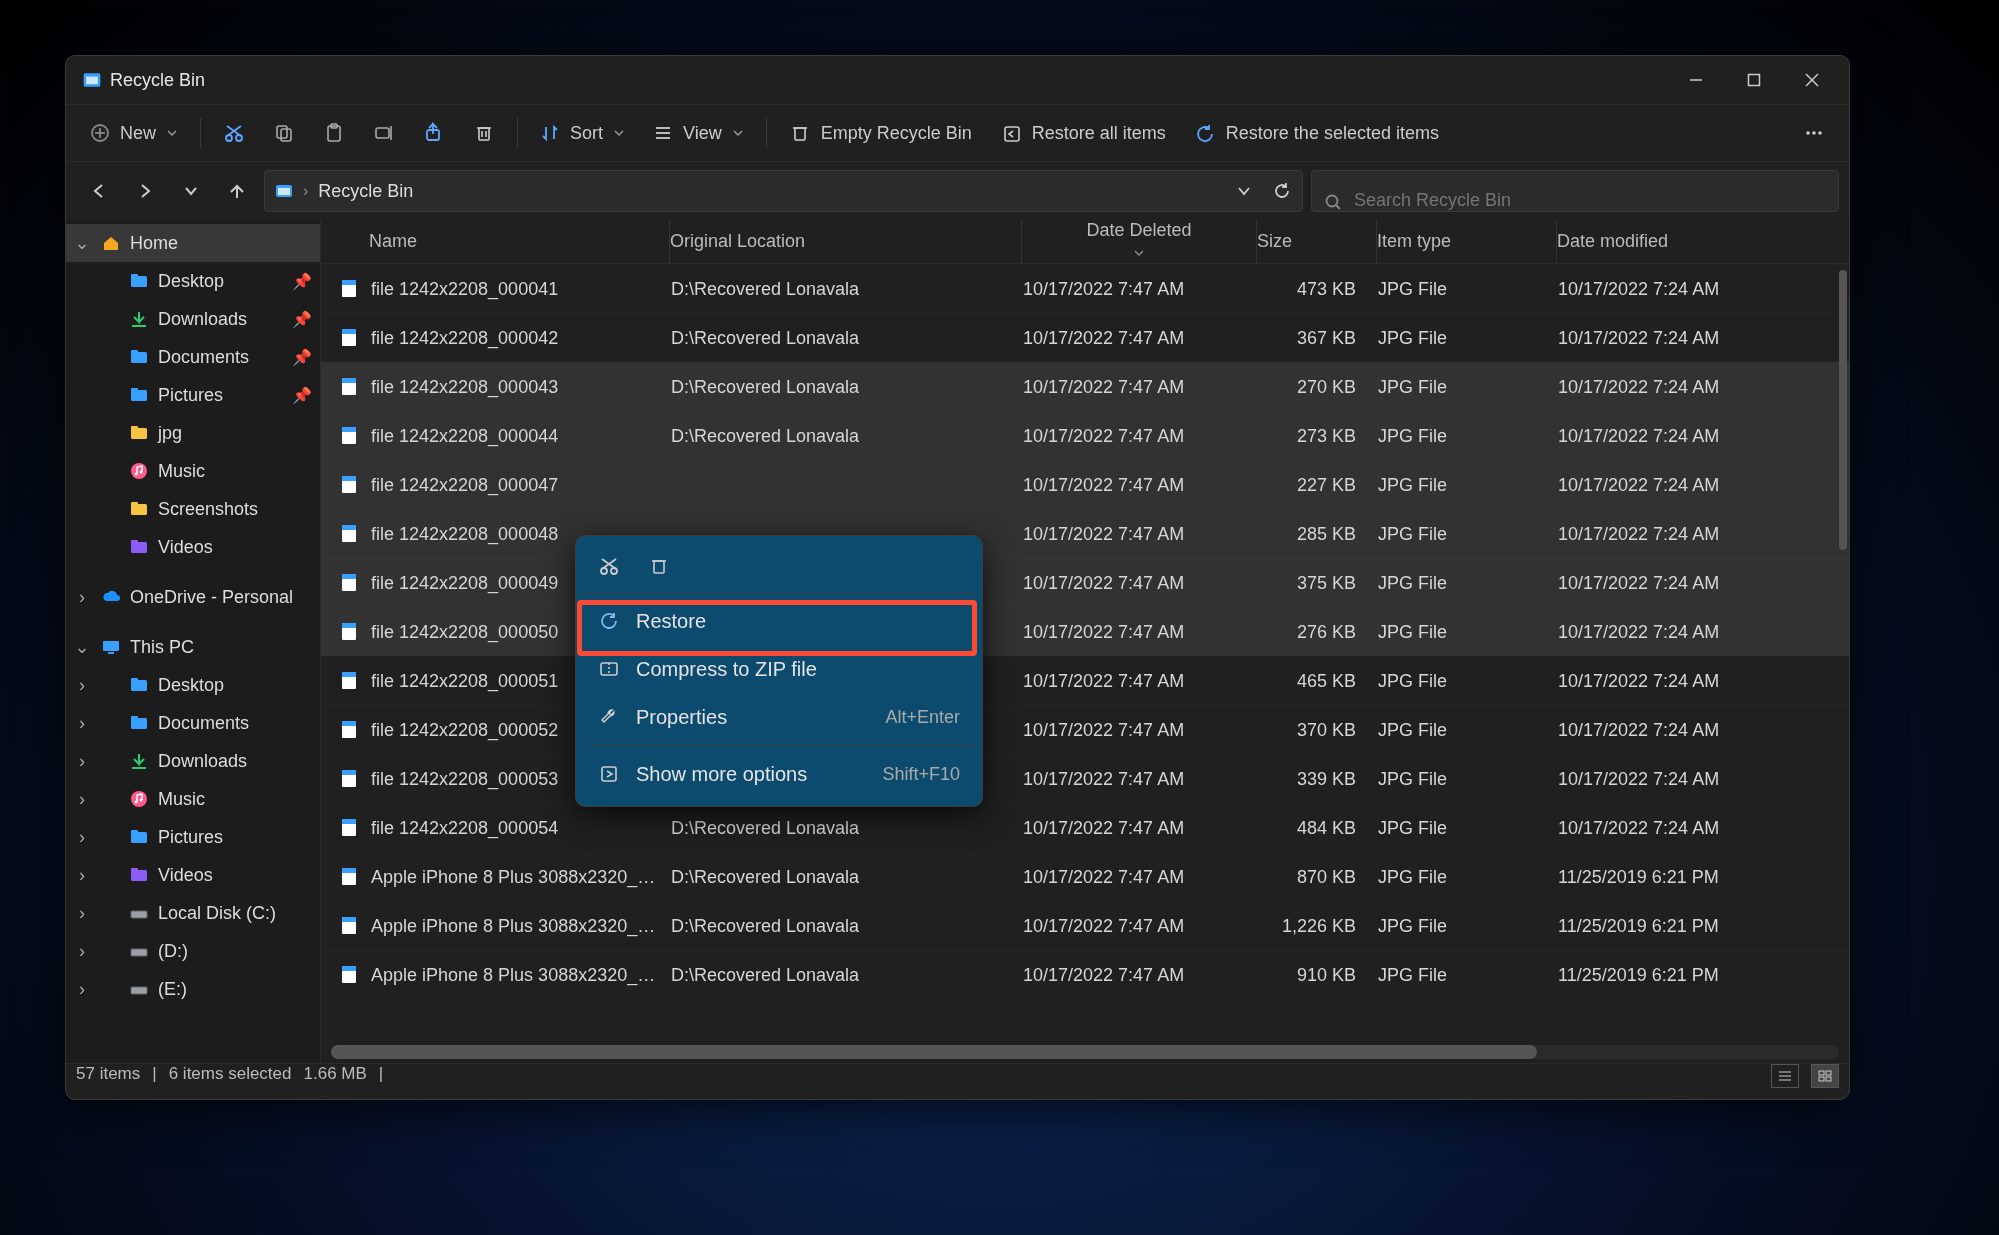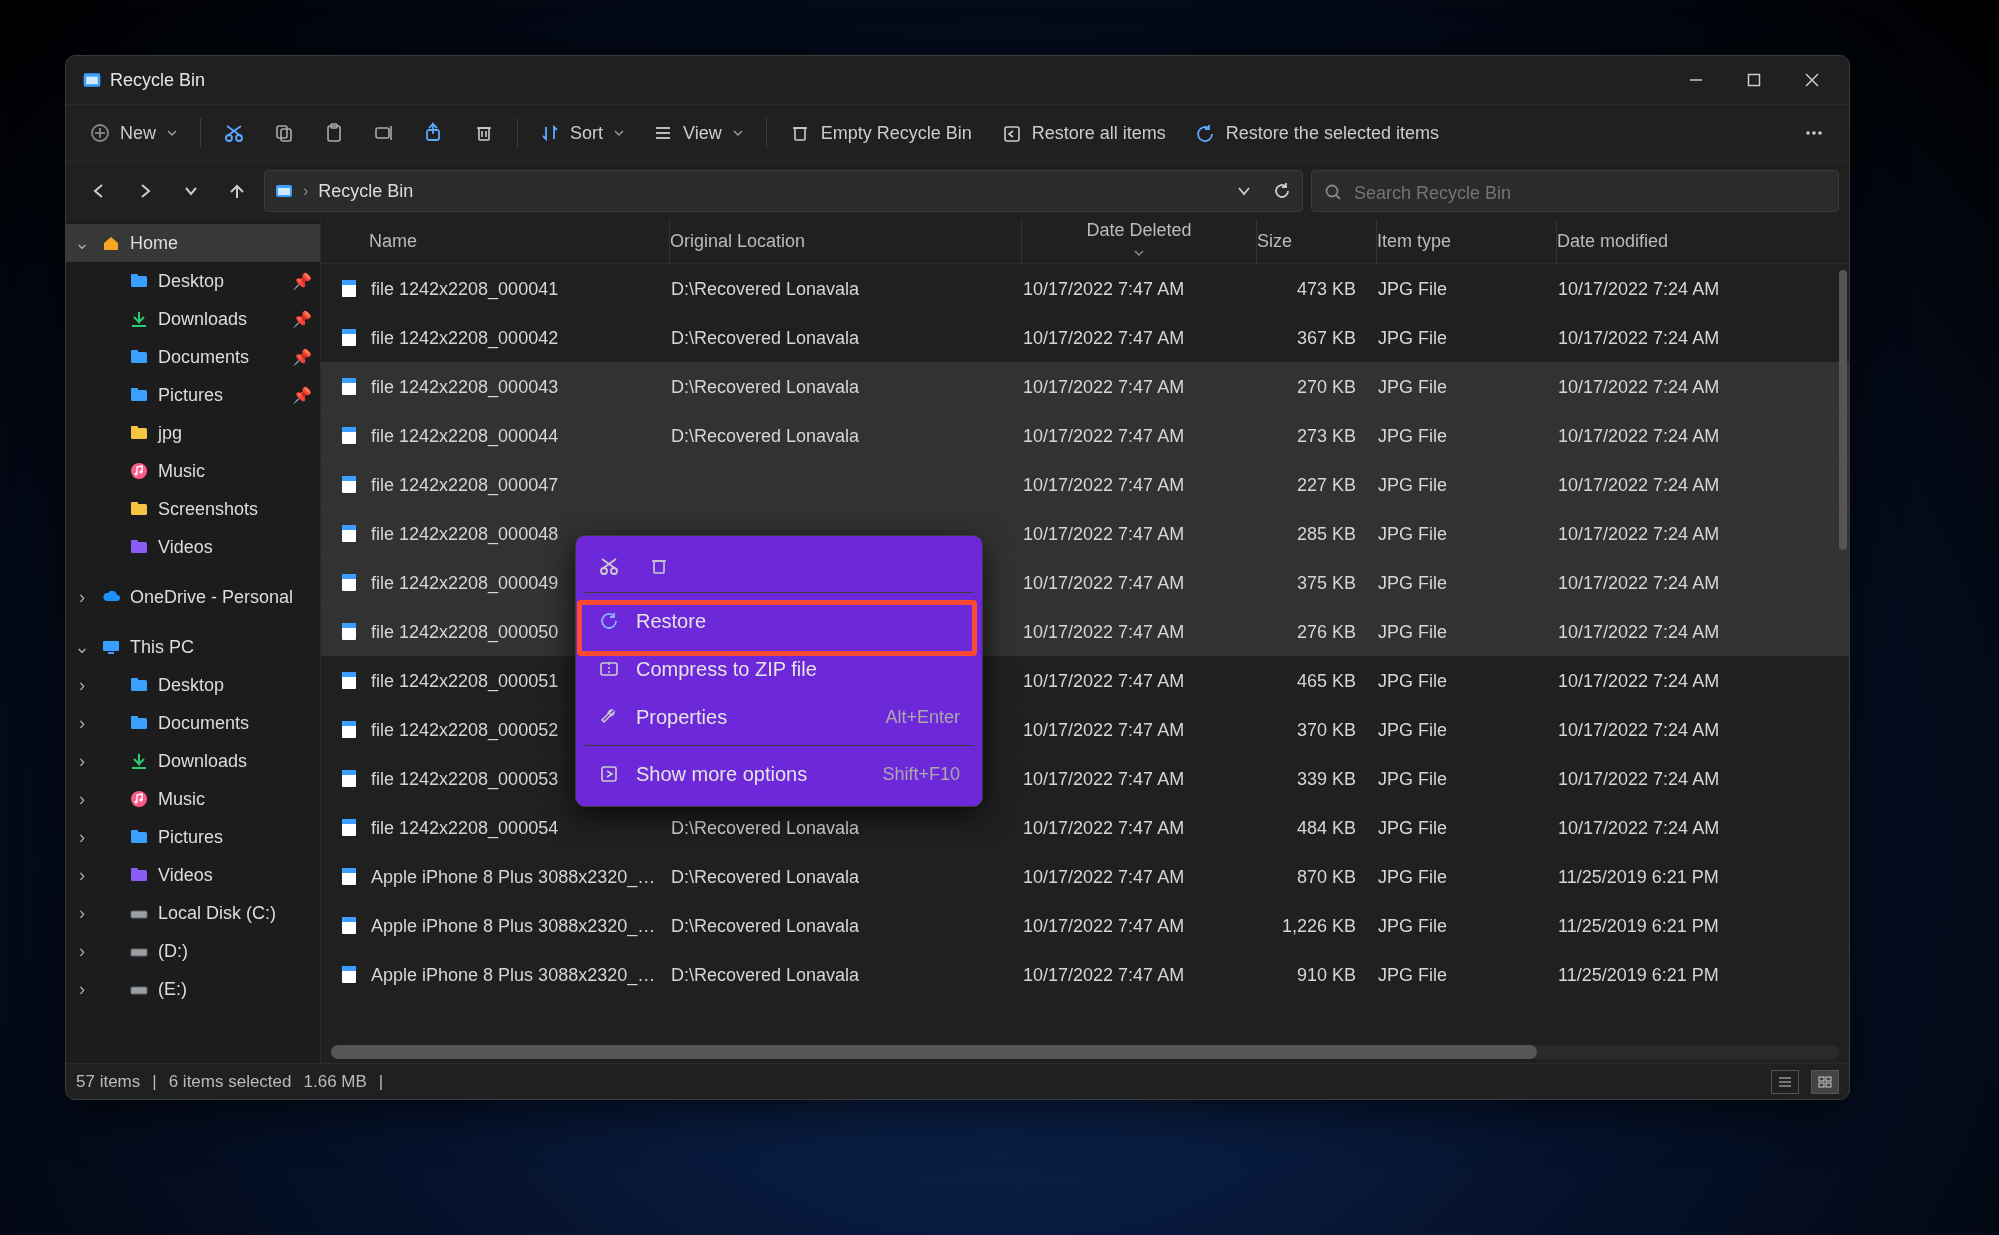--- a/index.html
+++ b/index.html
@@ -25,21 +25,21 @@
   .tbtn { height:42px; padding:0 14px; display:flex; align-items:center; gap:10px; color:#ccc; font-size:18px; border-radius:4px;}
   .tbtn.icon-only { padding:0 14px; }
   .tsep { width:1px; height:30px; background:#3a3a3a; margin:0 8px;}
   .toolbar .spacer{flex:1;}
   .blue-stroke { stroke:#5aa8ff; }
   
   .navrow { height:58px; display:flex; align-items:center; gap:8px; padding:0 10px 0 14px; }
   .navbtn { width:38px; height:38px; display:flex; align-items:center; justify-content:center; color:#ccc; border-radius:4px;}
   .addrbar { flex:1; height:42px; border:1px solid #3a3a3a; border-radius:4px; background:#2b2b2b; display:flex; align-items:center; padding:0 10px; gap:10px;}
   .addrbar .crumb { color:#ddd; font-size:18px;}
-  .searchbar { width:528px; height:42px; border:1px solid #3a3a3a; border-radius:4px; background:#2b2b2b; display:flex; align-items:flex-start; padding:12px 12px; gap:12px;}
+  .searchbar { width:528px; height:42px; border:1px solid #3a3a3a; border-radius:4px; background:#2b2b2b; display:flex; align-items:flex-end; padding:0 12px; gap:12px;}
   .searchbar input { flex:1; background:transparent; border:none; outline:none; color:#ccc; font-size:18px;}
   
   .body { flex:1; display:flex; min-height:0; }
   .sidebar { width:255px; background:#1c1c1c; border-right:1px solid #2a2a2a; overflow:auto; padding-top:4px;}
   .sbnode { height:38px; display:flex; align-items:center; padding:0 8px 0 6px; font-size:18px; color:#ddd; gap:8px;}
   .sbnode.sel{background:#383838;}
   .sbchev{width:20px; display:flex; justify-content:center; color:#aaa;}
   .sbpad{width:20px;}
   .sbicon{width:22px; height:22px; display:flex; align-items:center; justify-content:center;}
   .sbpin{margin-left:auto; color:#888; font-size:16px;}
@@ -63,27 +63,27 @@
   .r-name span{overflow:hidden; text-overflow:ellipsis;}
   .r-loc{width:352px; padding-left:10px;}
   .r-date{width:235px; padding-left:10px;}
   .r-size{width:120px; text-align:right; padding-right:12px;}
   .r-type{width:180px; padding-left:10px;}
   .r-mod{flex:1; padding-left:10px;}
   .hscroll{height:14px; background:#2a2a2a; margin:0 10px 4px 10px; border-radius:7px; position:relative;}
   .hscroll .thumb{position:absolute; left:0; width:80%; top:0; bottom:0; background:#555; border-radius:7px;}
   .vscroll{position:absolute; right:2px; top:50px; width:8px; height:280px; background:#555; border-radius:4px;}
   
-  .statusbar{height:36px; border-top:1px solid #2a2a2a; display:flex; align-items:center; padding:0 10px; color:#bbb; font-size:17px; gap:12px;}
+  .statusbar{height:36px; border-top:1px solid #2a2a2a; display:flex; padding:0 10px; color:#bbb; font-size:17px; gap:12px;}
   .statusbar .spacer{flex:1;}
   .viewbtn{width:28px;height:24px;border:1px solid #555; display:flex;align-items:center;justify-content:center;}
   .viewbtn.active{background:#444;}
   
   .ctxmenu{
-    position:absolute; left:575px; top:535px; width:408px; background:#6d28d9;
+    position:absolute; left:575px; top:535px; width:408px; background:#0c4a6e;
     border:1px solid #3d3d3d; border-radius:10px; padding:8px; box-shadow:0 8px 30px rgba(0,0,0,.7);
     display:flex; flex-direction:column;
   }
   .ctxtop{height:44px; display:flex; align-items:center; gap:24px; padding:0 12px;}
   .ctxtop .cicon{width:26px;height:26px; display:flex;align-items:center;justify-content:center; color:#ccc;}
   .ctxsep{height:1px; background:#3d3d3d; margin:4px 0;}
   .ctxitem{height:48px; display:flex; align-items:center; gap:16px; padding:0 14px; border-radius:6px; color:#e4e4e4; font-size:20px;}
   .ctxitem .shortcut{margin-left:auto; color:#aaa; font-size:18px;}
   .ctxhi{position:absolute; left:577px; top:600px; width:400px; height:56px; border:5px solid #ff4a33; border-radius:4px; pointer-events:none;}
   svg{display:block;}

